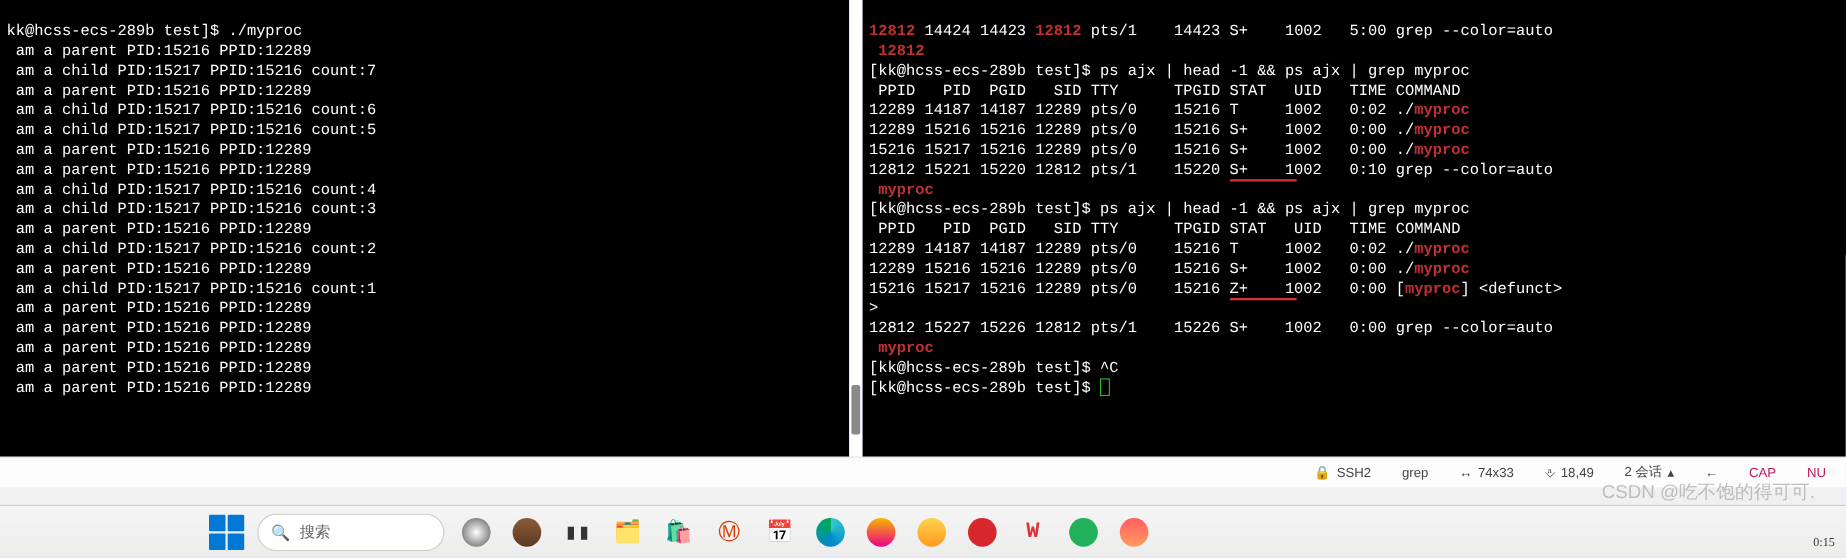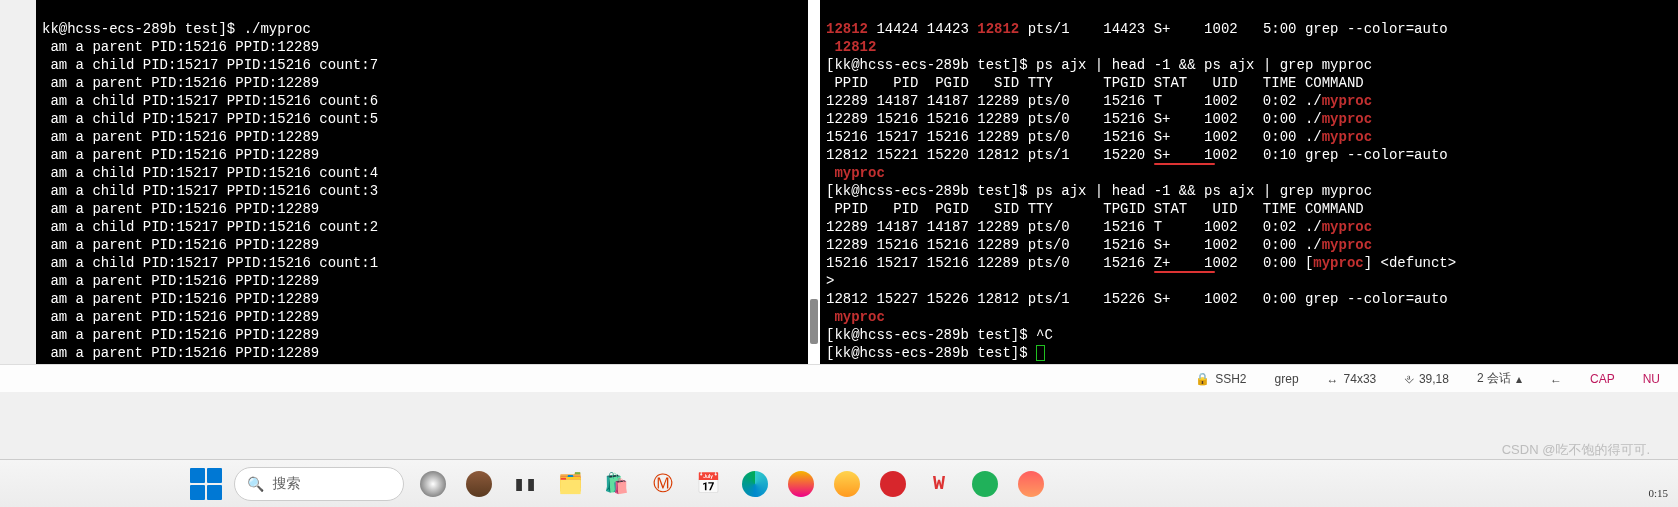--- a/index.html
+++ b/index.html
@@ -7,23 +7,22 @@
     font-family: "Consolas", "Courier New", monospace;
     font-size: 14px;
     background: #f0f0f0;
     width: 1678px;
     height: 507px;
     overflow: hidden;
     position: relative;
   }
   .terminals {
     display: flex;
-    height: 364px;
+    height: 415px;
     background: #c4b5fd;
-    margin-left: 36px;
   }
   .term {
     background: #000;
     color: #fff;
     padding: 2px 6px;
     overflow: hidden;
     white-space: pre;
     line-height: 18px;
   }
   .term-left { width: 772px; }
@@ -78,21 +77,21 @@
   }
   .status-item { display: flex; align-items: center; gap: 5px; }
   .lock { color: #d9a400; }
   .dim { color: #be185d; }
   .watermark {
     position: absolute;
     right: 28px;
     bottom: 48px;
     color: rgba(180,180,180,0.85);
     font-family: "Microsoft YaHei", sans-serif;
-    font-size: 13px;
+    font-size: 17px;
     pointer-events: none;
   }
   .taskbar {
     position: absolute;
     bottom: 0;
     left: 0; right: 0;
     height: 48px;
     background: linear-gradient(#f5f5f5,#ececec);
     border-top: 1px solid #ccc;
     display: flex;
@@ -198,21 +197,21 @@
       <span class="lock">🔒</span>
       <span>SSH2</span>
     </div>
   <div class="status-item">grep</div>
   <div class="status-item">
       <span>↔</span>
       <span>74x33</span>
     </div>
   <div class="status-item">
       <span>⎀</span>
-      <span>39,18</span>
+      <span>18,49</span>
     </div>
   <div class="status-item">
       <span>2 会话</span> 
       <span>▴</span>
     </div>
   <div class="status-item">←</div>
   <div class="status-item dim">CAP</div>
   <div class="status-item dim">NU</div>
 </div>
 

